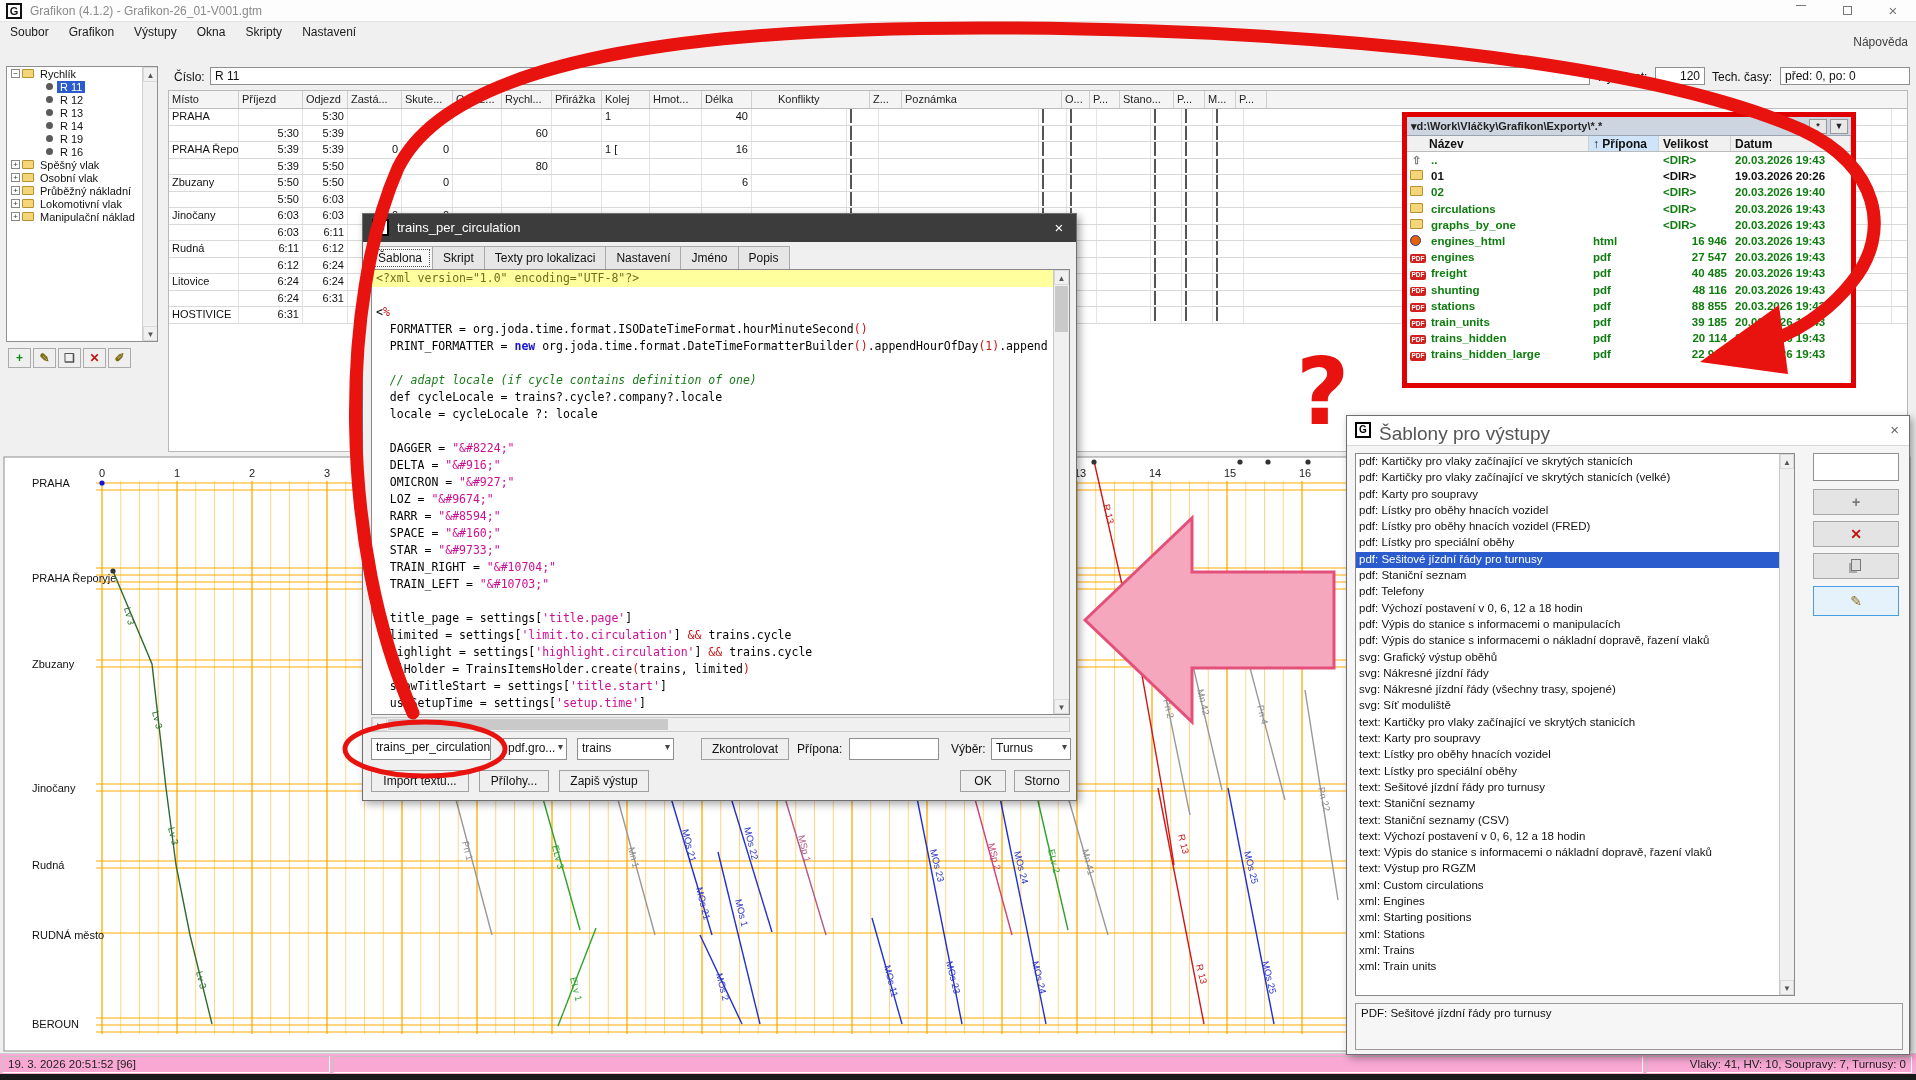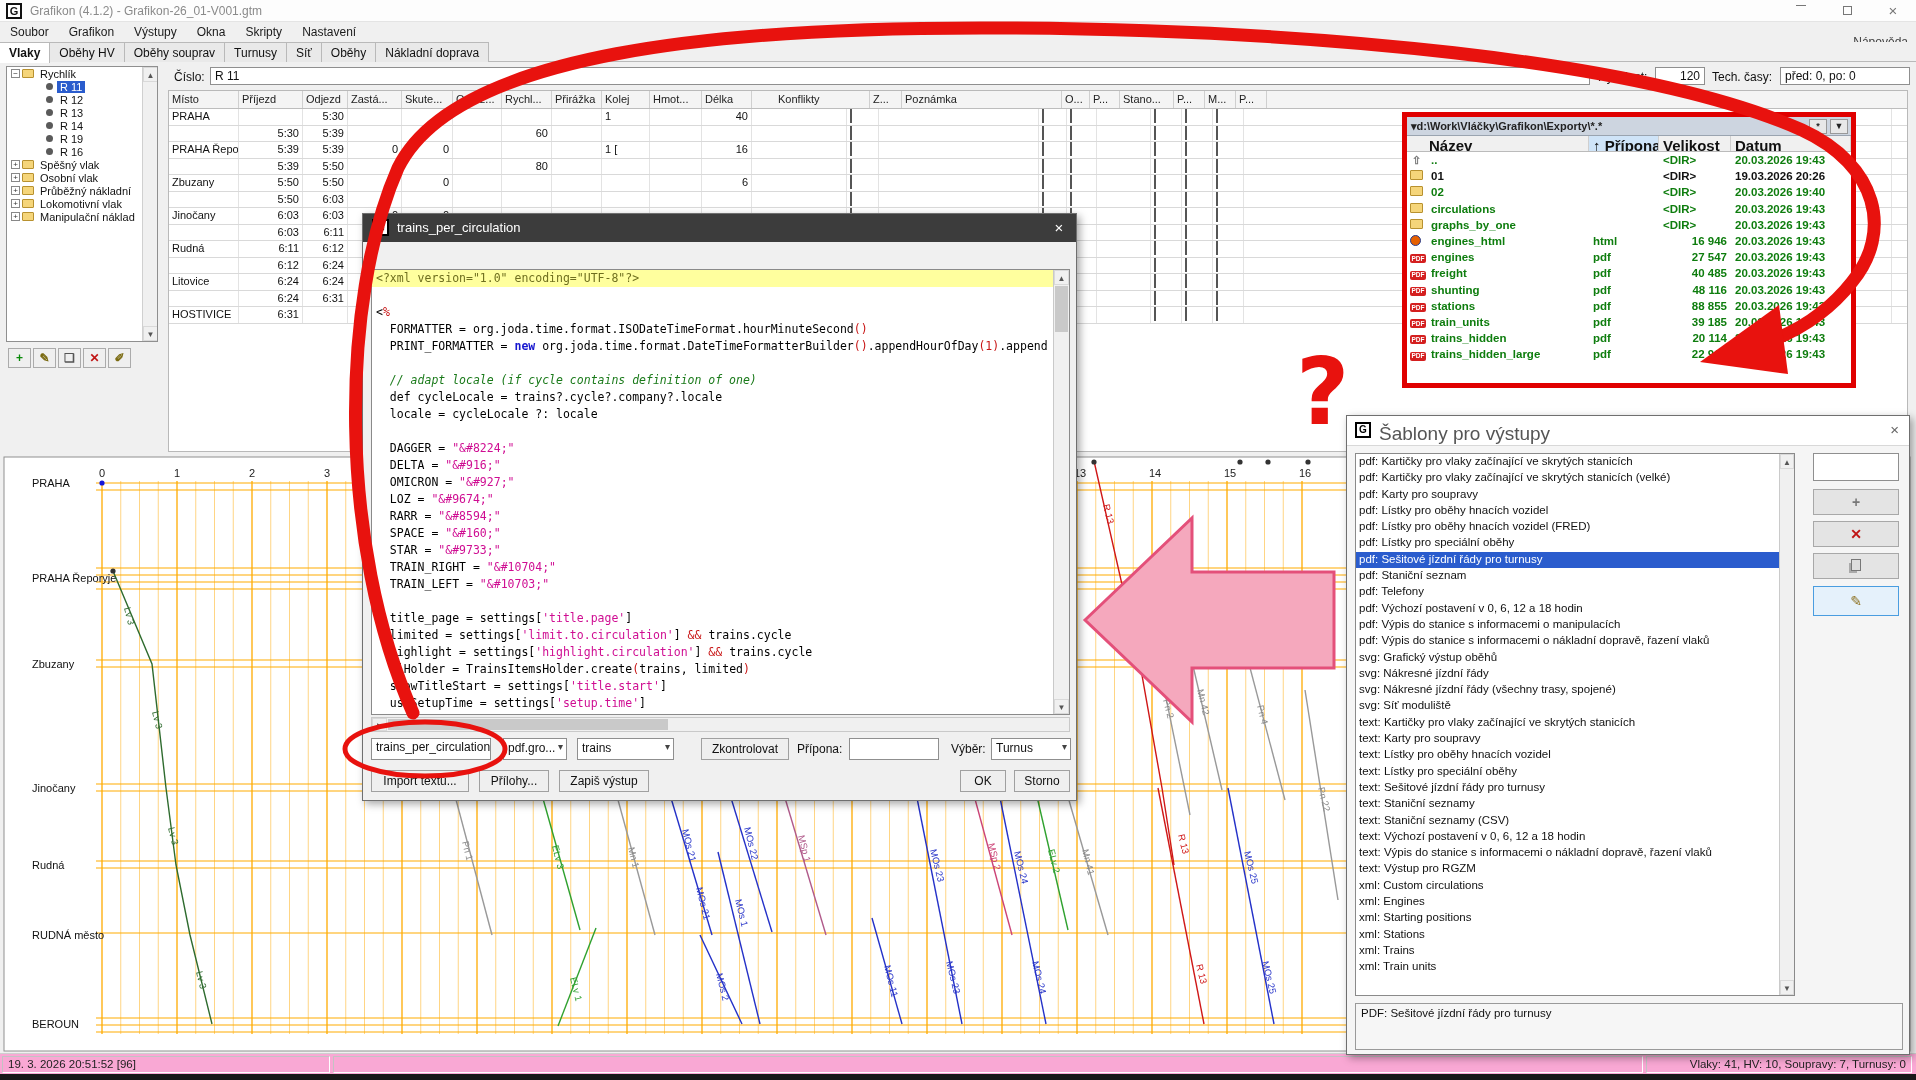--- a/index.html
+++ b/index.html
@@ -47,21 +47,21 @@
   .td.num{text-align:right;}
   .cbx{width:11px;height:11px;border:1px solid #555;margin:1px auto;background:#fff;}
   
   .graphsvg{position:absolute;left:0;top:0;z-index:1;}
   
   .filepanel{position:absolute;left:1402px;top:112px;width:454px;height:276px;background:#e00000;z-index:5;padding:5px;}
   .fpinner{position:relative;width:444px;height:266px;background:#fff;overflow:hidden;}
   .fppath{position:absolute;left:0;top:0;width:444px;height:19px;background:#cdd5e0;border-bottom:1px solid #9aa4b0;
     font-size:11px;font-weight:bold;color:#222;padding:3px 4px;white-space:nowrap;}
   .fpbtn{position:absolute;top:2px;width:18px;height:15px;background:#e8e8e8;border:1px solid #999;text-align:center;font-size:9px;line-height:13px;}
-  .fphead{position:absolute;left:0;top:19px;width:444px;height:16px;display:flex;background:#f0f0f0;border-bottom:1px solid #bbb;font-size:15px;font-weight:bold;}
+  .fphead{position:absolute;left:0;top:19px;width:444px;height:16px;display:flex;background:#f0f0f0;border-bottom:1px solid #bbb;font-size:12px;font-weight:bold;}
   .fph{padding:1px 4px;border-right:1px solid #cfcfcf;overflow:hidden;white-space:nowrap;}
   .fprow{display:flex;height:16.2px;align-items:center;font-size:11.5px;font-weight:bold;color:#0e7d0e;white-space:nowrap;}
   .fprow.black{color:#111;}
   .fpc{padding:0 4px;overflow:hidden;flex:0 0 auto;}
   .ic-folder{display:inline-block;width:13px;height:10px;background:#f5d57a;border:1px solid #b8912f;border-radius:1px;}
   .ic-up{display:inline-block;width:13px;height:11px;color:#777;font-weight:bold;font-size:11px;line-height:11px;text-align:center;}
   .ic-pdf{display:inline-block;background:#d41f1f;color:#fff;font-size:6.5px;font-weight:bold;padding:1.5px 1.5px;border-radius:2px;line-height:6px;}
   .ic-html{display:inline-block;width:11px;height:11px;border-radius:50%;background:#e66000;border:1px solid #233b8f;}
   
   .dialog{position:absolute;background:#f0f0f0;border:1px solid #6f6f6f;box-shadow:3px 3px 8px rgba(0,0,0,.35);}
@@ -115,21 +115,20 @@
     <div class="winbtn" style="right:92px;"><span class="glyph-min"></span></div>
     <div class="winbtn" style="right:46px;"><span class="glyph-max"></span></div>
     <div class="winbtn" style="right:0;"><span class="glyph-close">×</span></div>
   </div>
 
   <div class="menubar">
     <span id="menu-items"><span class="menuitem">Soubor</span><span class="menuitem">Grafikon</span><span class="menuitem">Výstupy</span><span class="menuitem">Okna</span><span class="menuitem">Skripty</span><span class="menuitem">Nastavení</span></span>
     <span class="menu-right">Nápověda</span>
   </div>
 
-  <div class="tabbar"><span id="main-tabs"><span class="tab active">Vlaky</span><span class="tab">Oběhy HV</span><span class="tab">Oběhy souprav</span><span class="tab">Turnusy</span><span class="tab">Síť</span><span class="tab">Oběhy</span><span class="tab">Nákladní doprava</span></span></div>
 
   <svg class="graphsvg" id="graph-svg" width="1916" height="1080">
       <rect x="4" y="457" width="1906" height="594" fill="#ffffff" stroke="#909090" stroke-width="1"></rect>
       <line x1="120.75" y1="481" x2="120.75" y2="1034" stroke="#ffd584" stroke-width="1"></line>
       <line x1="139.5" y1="481" x2="139.5" y2="1034" stroke="#ffd584" stroke-width="1"></line>
       <line x1="158.25" y1="481" x2="158.25" y2="1034" stroke="#ffd584" stroke-width="1"></line>
       <line x1="102" y1="481" x2="102" y2="1034" stroke="#ffab00" stroke-width="1.3"></line>
       <text x="99" y="477" font-size="11" fill="#222" font-family="Liberation Sans, sans-serif">0</text>
       <line x1="195.75" y1="481" x2="195.75" y2="1034" stroke="#ffd584" stroke-width="1"></line>
       <line x1="214.5" y1="481" x2="214.5" y2="1034" stroke="#ffd584" stroke-width="1"></line>
@@ -804,20 +803,21 @@
         </div>
     </div>
   </div>
 
   <div class="dialog" style="left:362px;top:213px;width:715px;height:588px;z-index:10;">
     <div class="dtitle">
       <span class="dico">G</span>
       <span class="dtext">trains_per_circulation</span>
       <span class="dclose">×</span>
     </div>
+    <div class="dtabs" id="dialog-tabs"><span class="dtab active">Šablona</span><span class="dtab">Skript</span><span class="dtab">Texty pro lokalizaci</span><span class="dtab">Nastavení</span><span class="dtab">Jméno</span><span class="dtab">Popis</span></div>
     <div class="editor">
       <div class="codearea" id="code-area"><div class="cl yellow"><span class="c-x">&lt;?xml version="1.0" encoding="UTF-8"?&gt;</span></div><div class="cl">&nbsp;</div><div class="cl"><span class="c-p">&lt;</span><span class="c-r">%</span></div><div class="cl"><span class="c-p">  FORMATTER = org.joda.time.format.ISODateTimeFormat.hourMinuteSecond</span><span class="c-r">()</span></div><div class="cl"><span class="c-p">  PRINT_FORMATTER = </span><span class="c-k">new</span><span class="c-p"> org.joda.time.format.DateTimeFormatterBuilder</span><span class="c-r">()</span><span class="c-p">.appendHourOfDay</span><span class="c-r">(1)</span><span class="c-p">.append</span></div><div class="cl">&nbsp;</div><div class="cl"><span class="c-cm">  // adapt locale (if cycle contains definition of one)</span></div><div class="cl"><span class="c-p">  def cycleLocale = trains?.cycle?.company?.locale</span></div><div class="cl"><span class="c-p">  locale = cycleLocale ?: locale</span></div><div class="cl">&nbsp;</div><div class="cl"><span class="c-p">  DAGGER = </span><span class="c-s">"&amp;#8224;"</span></div><div class="cl"><span class="c-p">  DELTA = </span><span class="c-s">"&amp;#916;"</span></div><div class="cl"><span class="c-p">  OMICRON = </span><span class="c-s">"&amp;#927;"</span></div><div class="cl"><span class="c-p">  LOZ = </span><span class="c-s">"&amp;#9674;"</span></div><div class="cl"><span class="c-p">  RARR = </span><span class="c-s">"&amp;#8594;"</span></div><div class="cl"><span class="c-p">  SPACE = </span><span class="c-s">"&amp;#160;"</span></div><div class="cl"><span class="c-p">  STAR = </span><span class="c-s">"&amp;#9733;"</span></div><div class="cl"><span class="c-p">  TRAIN_RIGHT = </span><span class="c-s">"&amp;#10704;"</span></div><div class="cl"><span class="c-p">  TRAIN_LEFT = </span><span class="c-s">"&amp;#10703;"</span></div><div class="cl">&nbsp;</div><div class="cl"><span class="c-p">  title_page = settings[</span><span class="c-s">'title.page'</span><span class="c-p">]</span></div><div class="cl"><span class="c-p">  limited = settings[</span><span class="c-s">'limit.to.circulation'</span><span class="c-p">] </span><span class="c-r">&amp;&amp;</span><span class="c-p"> trains.cycle</span></div><div class="cl"><span class="c-p">  highlight = settings[</span><span class="c-s">'highlight.circulation'</span><span class="c-p">] </span><span class="c-r">&amp;&amp;</span><span class="c-p"> trains.cycle</span></div><div class="cl"><span class="c-p">  tiHolder = TrainsItemsHolder.create</span><span class="c-r">(</span><span class="c-p">trains, limited</span><span class="c-r">)</span></div><div class="cl"><span class="c-p">  showTitleStart = settings[</span><span class="c-s">'title.start'</span><span class="c-p">]</span></div><div class="cl"><span class="c-p">  useSetupTime = settings[</span><span class="c-s">'setup.time'</span><span class="c-p">]</span></div></div>
       <div class="edvsb">
         <div class="sbarrow" style="top:0;">▲</div>
         <div class="sbarrow" style="bottom:0;">▼</div>
         <div class="edthumb"></div>
       </div>
     </div>
     <div class="edhsb">
       <div class="sbarrow" style="left:0;top:0;height:13px;line-height:13px;">◄</div>

